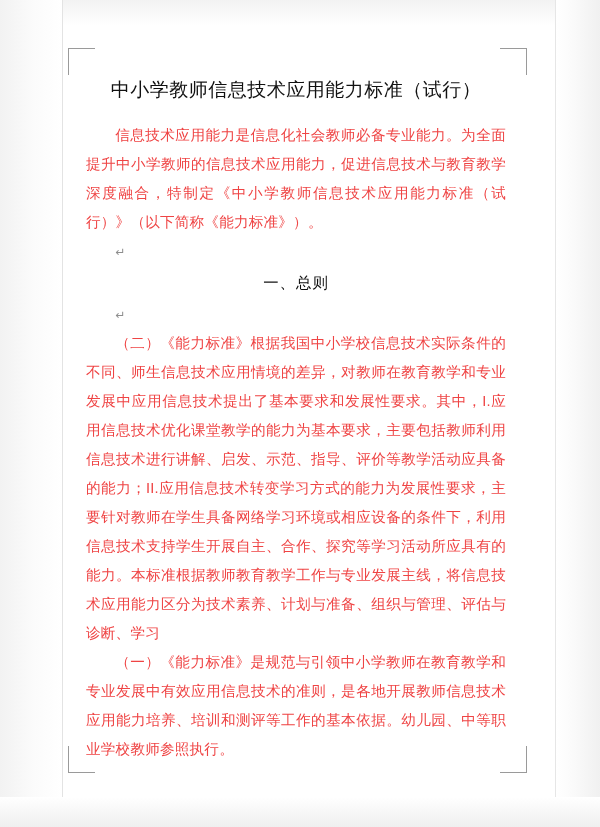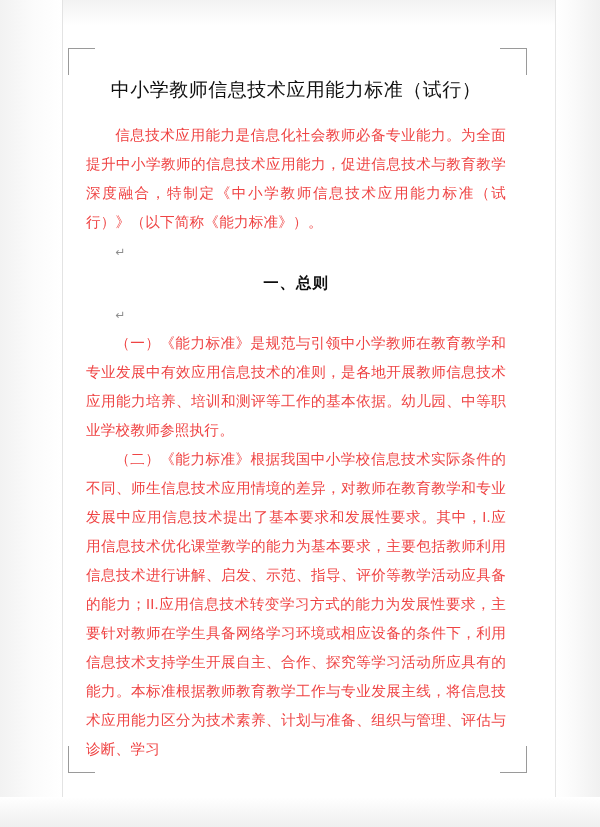--- a/index.html
+++ b/index.html
@@ -100,21 +100,20 @@
   }
 
   .section-heading {
     font-family: "Liberation Sans", "DejaVu Sans", sans-serif;
     font-size: 15.4px;
     line-height: 34px;
     text-align: center;
     margin: 0;
     letter-spacing: 1px;
     color: #0d0d0d;
-    font-weight: bold;
   }
 
   .pilcrow {
     color: #8e8e8e;
     font-size: 12px;
     font-family: "Liberation Sans", "DejaVu Sans", sans-serif;
     vertical-align: baseline;
   }
 
   .spacer-sm { height: 8px; }
@@ -141,18 +140,18 @@
     <div class="spacer-sm"></div>
 
     <p class="para indent">信息技术应用能力是信息化社会教师必备专业能力。为全面提升中小学教师的信息技术应用能力，促进信息技术与教育教学深度融合，特制定《中小学教师信息技术应用能力标准（试行）》（以下简称《能力标准》）。</p>
 
     <div class="blank-line"><span class="pilcrow">↵</span></div>
 
     <p class="section-heading">一、总则</p>
 
     <div class="blank-line"><span class="pilcrow">↵</span></div>
 
+    <p class="para indent">（二）《能力标准》根据我国中小学校信息技术实际条件的不同、师生信息技术应用情境的差异，对教师在教育教学和专业发展中应用信息技术提出了基本要求和发展性要求。其中，I.应用信息技术优化课堂教学的能力为基本要求，主要包括教师利用信息技术进行讲解、启发、示范、指导、评价等教学活动应具备的能力；II.应用信息技术转变学习方式的能力为发展性要求，主要针对教师在学生具备网络学习环境或相应设备的条件下，利用信息技术支持学生开展自主、合作、探究等学习活动所应具有的能力。本标准根据教师教育教学工作与专业发展主线，将信息技术应用能力区分为技术素养、计划与准备、组织与管理、评估与诊断、学习</p>
+
     <p class="para indent">（一）《能力标准》是规范与引领中小学教师在教育教学和专业发展中有效应用信息技术的准则，是各地开展教师信息技术应用能力培养、培训和测评等工作的基本依据。幼儿园、中等职业学校教师参照执行。</p>
-
-    <p class="para indent">（二）《能力标准》根据我国中小学校信息技术实际条件的不同、师生信息技术应用情境的差异，对教师在教育教学和专业发展中应用信息技术提出了基本要求和发展性要求。其中，I.应用信息技术优化课堂教学的能力为基本要求，主要包括教师利用信息技术进行讲解、启发、示范、指导、评价等教学活动应具备的能力；II.应用信息技术转变学习方式的能力为发展性要求，主要针对教师在学生具备网络学习环境或相应设备的条件下，利用信息技术支持学生开展自主、合作、探究等学习活动所应具有的能力。本标准根据教师教育教学工作与专业发展主线，将信息技术应用能力区分为技术素养、计划与准备、组织与管理、评估与诊断、学习</p>
 
   </div>
 </div>
 
 </body></html>

